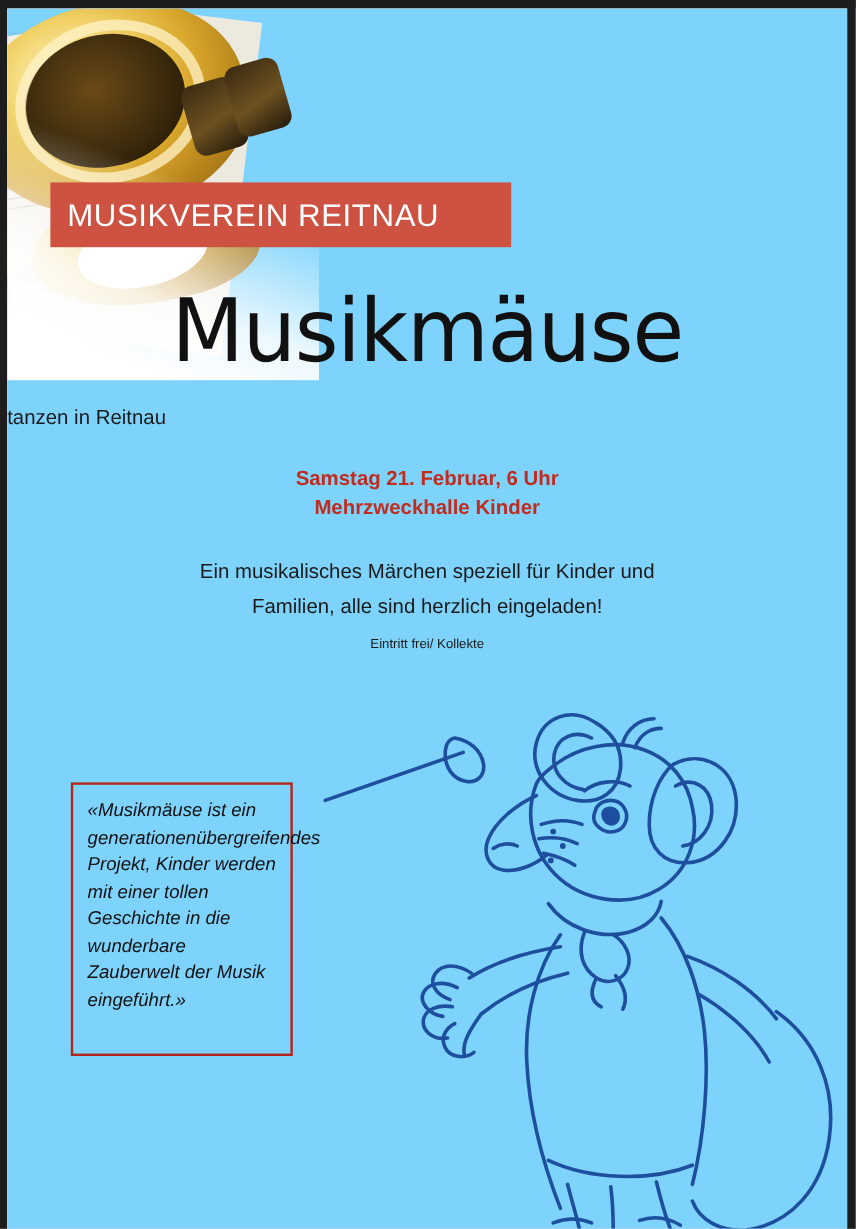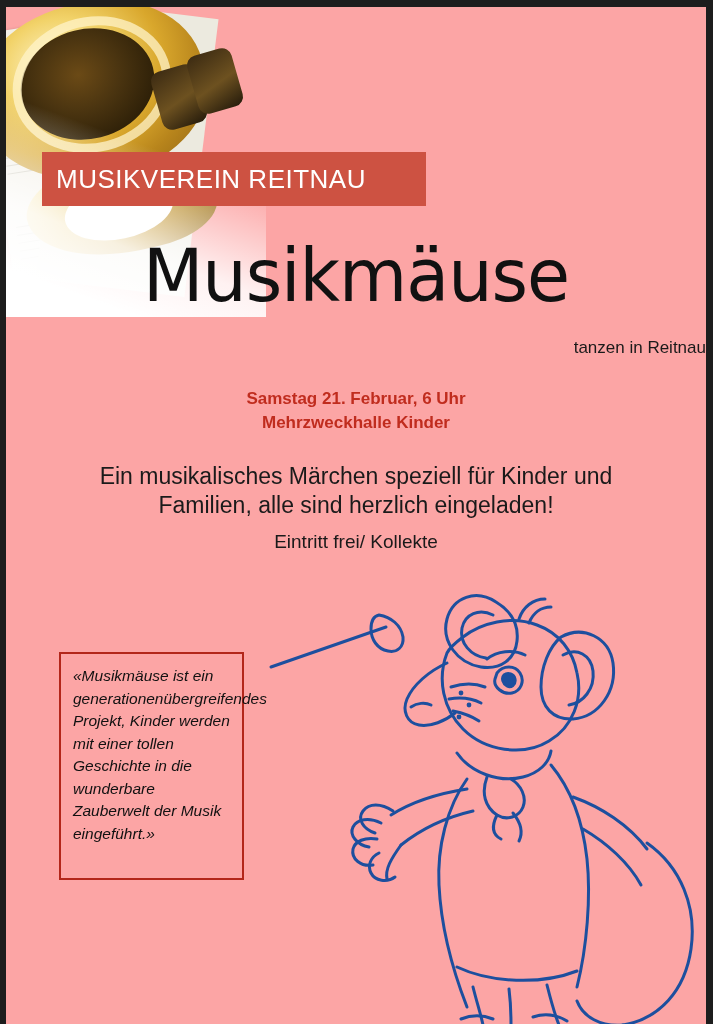--- a/index.html
+++ b/index.html
@@ -24,21 +24,21 @@
     border-left: 6px solid #1d1d1d;
     border-right: 7px solid #1d1d1d;
     border-bottom: 0px solid #1d1d1d;
   }
   .page {
     position: absolute;
     left: 0;
     top: 0;
     width: 700px;
     height: 1017px;
-    background: #fca5a5;
+    background: #7dd3fc;
     overflow: hidden;
   }
 
   
   .photo {
     position: absolute;
     left: 0;
     top: 0;
     width: 260px;
     height: 310px;
@@ -168,21 +168,21 @@
     letter-spacing: -1px;
     font-weight: 400;
     transform: scaleY(1.04);
   }
 
   .subtitle {
     position: absolute;
     left: 0;
     top: 331px;
     width: 700px;
-    text-align: right;
+    text-align: left;
     font-size: 17px;
     color: #1a1a1a;
   }
 
   .when {
     position: absolute;
     left: 0;
     top: 380px;
     width: 700px;
     text-align: center;
@@ -192,32 +192,32 @@
     line-height: 24px;
   }
 
   .desc {
     position: absolute;
     left: 0;
     top: 455px;
     width: 700px;
     text-align: center;
     color: #1a1a1a;
-    font-size: 23px;
+    font-size: 17px;
     line-height: 29px;
   }
 
   .entry {
     position: absolute;
     left: 0;
     top: 524px;
     width: 700px;
     text-align: center;
     color: #1a1a1a;
-    font-size: 19px;
+    font-size: 11px;
   }
 
   
   .quotebox {
     position: absolute;
     left: 53px;
     top: 645px;
     width: 185px;
     height: 228px;
     border: 2px solid #b3261a;

